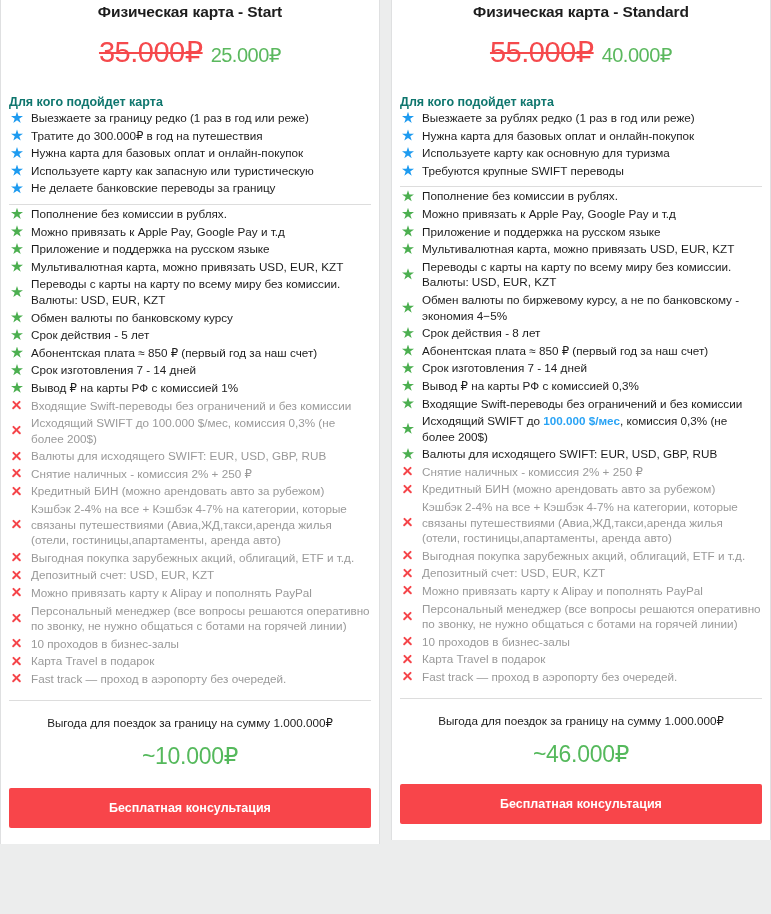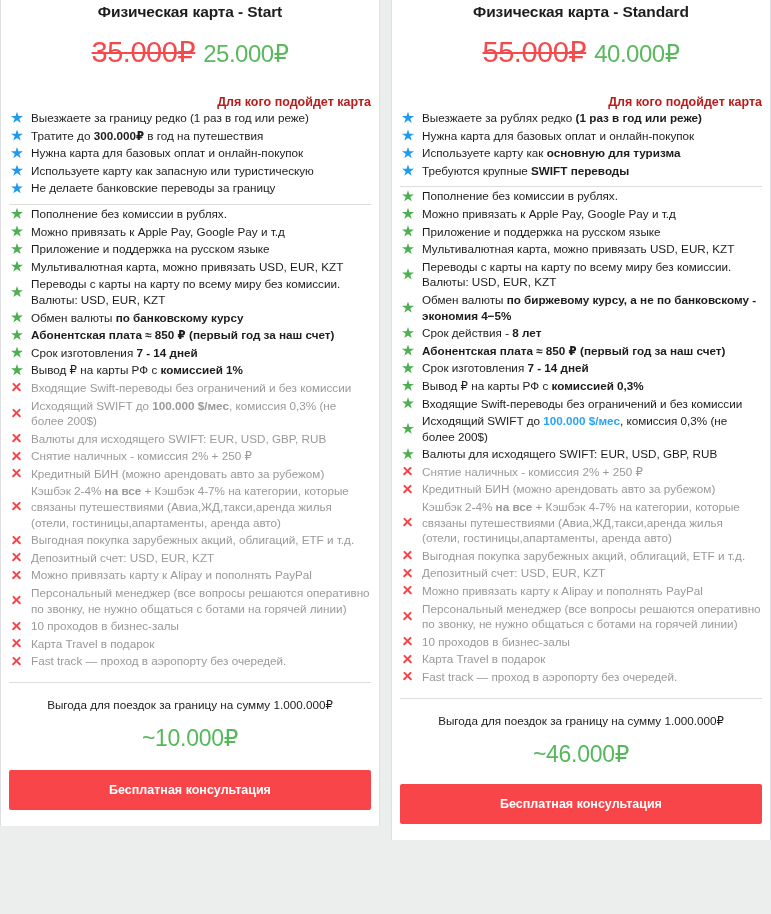--- a/index.html
+++ b/index.html
@@ -55,31 +55,31 @@
     white-space: nowrap;
   }
   .price-old {
     font-size: 29px;
     color: #f5494c;
     text-decoration: line-through;
     text-decoration-thickness: 2px;
     letter-spacing: -0.5px;
   }
   .price-new {
-    font-size: 24px;
+    font-size: 20px;
     color: #5bb85e;
     margin-left: 8px;
     letter-spacing: -0.5px;
   }
 
   .section-heading {
-    text-align: right;
+    text-align: left;
     font-size: 12.5px;
     font-weight: bold;
-    color: #b91c1c;
+    color: #0f766e;
     margin-top: 26px;
   }
 
   ul.feat {
     list-style: none;
     margin: 0;
     padding: 0;
   }
   .feat-block-audience { margin-top: 12px; }
   .feat-block-main { margin-top: 9px; }
@@ -97,21 +97,21 @@
     align-items: center;
     justify-content: flex-start;
     align-self: center;
     padding-left: 2px;
     box-sizing: border-box;
   }
   li.feat-item .txt {
     flex: 1 1 auto;
     padding-left: 2px;
   }
-  .txt b { font-weight: bold; }
+  .txt b { font-weight: normal; }
   .txt .blue { color: #29a3f5; font-weight: bold; }
 
   .t-dark { color: #1d1d1d; }
   .t-mute { color: #9a9a9a; }
 
   .star {
     display: inline-block;
     width: 12px;
     height: 12px;
     clip-path: polygon(50% 0%, 61.8% 35.5%, 100% 35.5%, 69% 57.5%, 80.9% 93%, 50% 71%, 19.1% 93%, 31% 57.5%, 0% 35.5%, 38.2% 35.5%);
@@ -255,20 +255,26 @@
           <li class="feat-item">
             <span class="ico">
               <span class="star star-green"></span>
             </span>
             <span class="txt t-dark"><span>Обмен валюты </span><b>по банковскому курсу</b></span>
           </li>
           <li class="feat-item">
             <span class="ico">
               <span class="star star-green"></span>
             </span>
+            <span class="txt t-dark"><span>Срок действия - 5 лет</span></span>
+          </li>
+          <li class="feat-item">
+            <span class="ico">
+              <span class="star star-green"></span>
+            </span>
             <span class="txt t-dark"><b>Абонентская плата ≈ 850 ₽ (первый год за наш счет)</b></span>
           </li>
           <li class="feat-item">
             <span class="ico">
               <span class="star star-green"></span>
             </span>
             <span class="txt t-dark"><span>Срок изготовления  </span><b>7 - 14 дней</b></span>
           </li>
           <li class="feat-item">
             <span class="ico">

